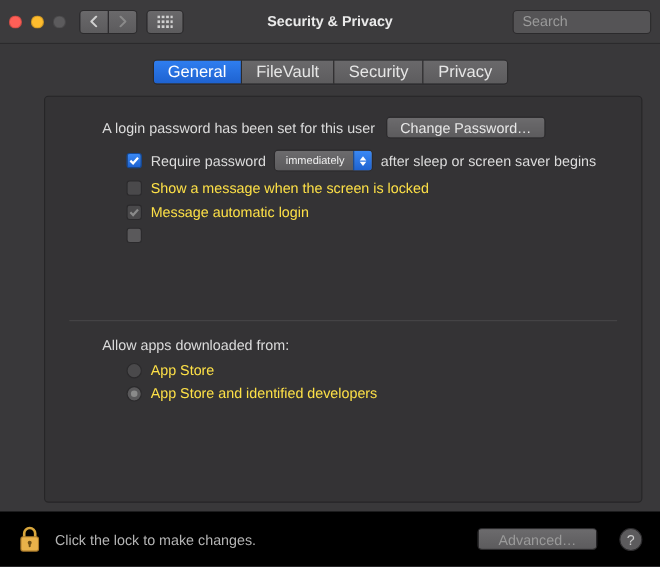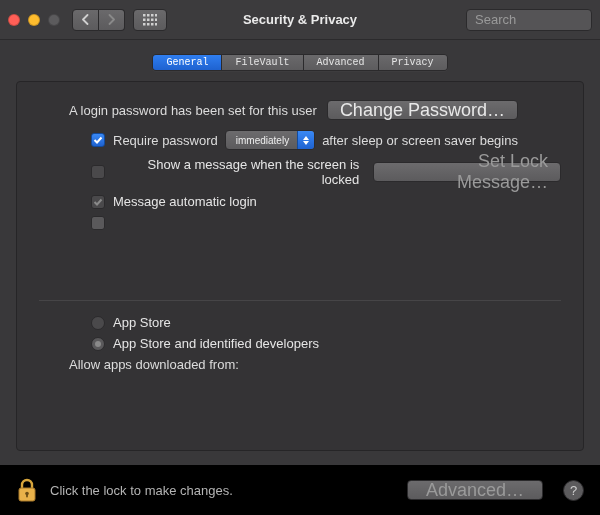--- a/index.html
+++ b/index.html
@@ -86,53 +86,53 @@
   }
   .tabs {
     display: inline-flex;
     border: 1px solid #2b2a2c;
     border-radius: 4px;
     overflow: hidden;
     box-shadow: 0 0.5px 0 rgba(255,255,255,.05);
   }
   .tab {
     padding: 2px 13px;
-    font-size: 10px;
+    font-size: 15px;
     background: linear-gradient(#6a696b, #5d5c5e);
     color: #e6e6e6;
     border-right: 1px solid #2b2a2c;
-    font-family: Liberation Mono, monospace;
   }
   .tab:last-child { border-right: none; }
   .tab.active {
     background: linear-gradient(#2f7ef0, #1e62d0);
     color: #fff;
   }
 
   
   .panel-wrap { padding: 0 16px; }
   .panel {
     border: 1px solid #262527;
     border-radius: 4px;
     background: #343335;
     padding: 18px 22px 8px 22px;
     min-height: 370px;
+    margin-left: 24px;
   }
 
   .line { display: flex; align-items: center; margin: 0 0 10px; }
   .line-text { margin-right: 10px; }
 
   .mac-btn {
     display: inline-flex;
     align-items: center;
     justify-content: center;
     height: 20px;
     padding: 0 12px;
     border-radius: 4px;
-    font-size: 18px;
+    font-size: 13px;
     background: linear-gradient(#6c6b6d, #5c5b5d);
     border: 1px solid #2b2a2c;
     color: #e8e8e8;
   }
   .mac-btn.dim { color: #9a9a9a; }
 
   .check-row {
     display: flex;
     align-items: center;
     gap: 8px;
@@ -151,21 +151,21 @@
   }
   .checkbox.checked {
     background: linear-gradient(#3a89f5, #1e62d0);
     border-color: #134b9c;
   }
   .checkbox svg { width: 10px; height: 10px; }
   .checkbox svg polyline { stroke: #fff; stroke-width: 2; fill: none; }
   .checkbox.dim { background: #4a494b; }
   .checkbox.dim svg polyline { stroke: #8a8a8a; }
 
-  .dim-text { color: #e5e5e5; }
+  .dim-text { color: #fde047; }
 
   .popup {
     display: inline-flex;
     align-items: center;
     height: 20px;
     border-radius: 4px;
     background: linear-gradient(#6c6b6d, #5c5b5d);
     border: 1px solid #2b2a2c;
     overflow: hidden;
     font-size: 10px;
@@ -283,21 +283,21 @@
         </svg>
       <input type="text" placeholder="Search" style="">
     </div>
   </div>
 </div>
 
 <div class="tabs-row">
   <div class="tabs">
     <div class="tab active">General</div>
     <div class="tab">FileVault</div>
-    <div class="tab">Advanced</div>
+    <div class="tab">Security</div>
     <div class="tab">Privacy</div>
   </div>
 </div>
 
 <div class="panel-wrap">
   <div class="panel">
 
     <div class="line" style="margin-left:30px">
       <span class="line-text">A login password has been set for this user</span>
       <span class="mac-btn">Change Password…</span>
@@ -320,51 +320,50 @@
                 <span class="down"></span>
               </span>
           </span>
           <span>after sleep or screen saver begins</span>
         </span>
       </div>
 
       <div class="check-row">
         <span class="checkbox dim"></span>
         <span class="dim-text">Show a message when the screen is locked</span>
-        <span class="mac-btn dim" style="margin-left:6px">Set Lock Message…</span>
       </div>
 
       <div class="check-row">
         <span class="checkbox dim">
           <svg>
               <polyline points="1.5,5 4,7.5 8.5,2.5"></polyline>
             </svg>
         </span>
         <span class="dim-text">Message automatic login</span>
       </div>
 
       <div class="check-row">
         <span class="checkbox"></span>
       </div>
     </div>
 
     <hr class="ruler">
 
     <div style="margin-left:30px">
+      <div style="margin-bottom:8px">Allow apps downloaded from:</div>
       <div style="margin-left:22px">
         <div class="radio-row">
           <span class="radio dim"></span>
           <span class="dim-text">App Store</span>
         </div>
         <div class="radio-row">
           <span class="radio sel"></span>
           <span class="dim-text">App Store and identified developers</span>
         </div>
       </div>
-      <div style="margin-bottom:8px">Allow apps downloaded from:</div>
     </div>
 
   </div>
 </div>
 
 <div class="footer">
   <span class="lock-icon">
     <svg viewBox="0 0 22 26">
       <path d="M6 11 V8 a5 5 0 0 1 10 0 V11" stroke="#d8a63c" stroke-width="2.4" fill="none" stroke-linecap="round"></path>
       <rect x="3" y="11" width="16" height="13" rx="2" fill="#e9b24a" stroke="#a7782a"></rect>

